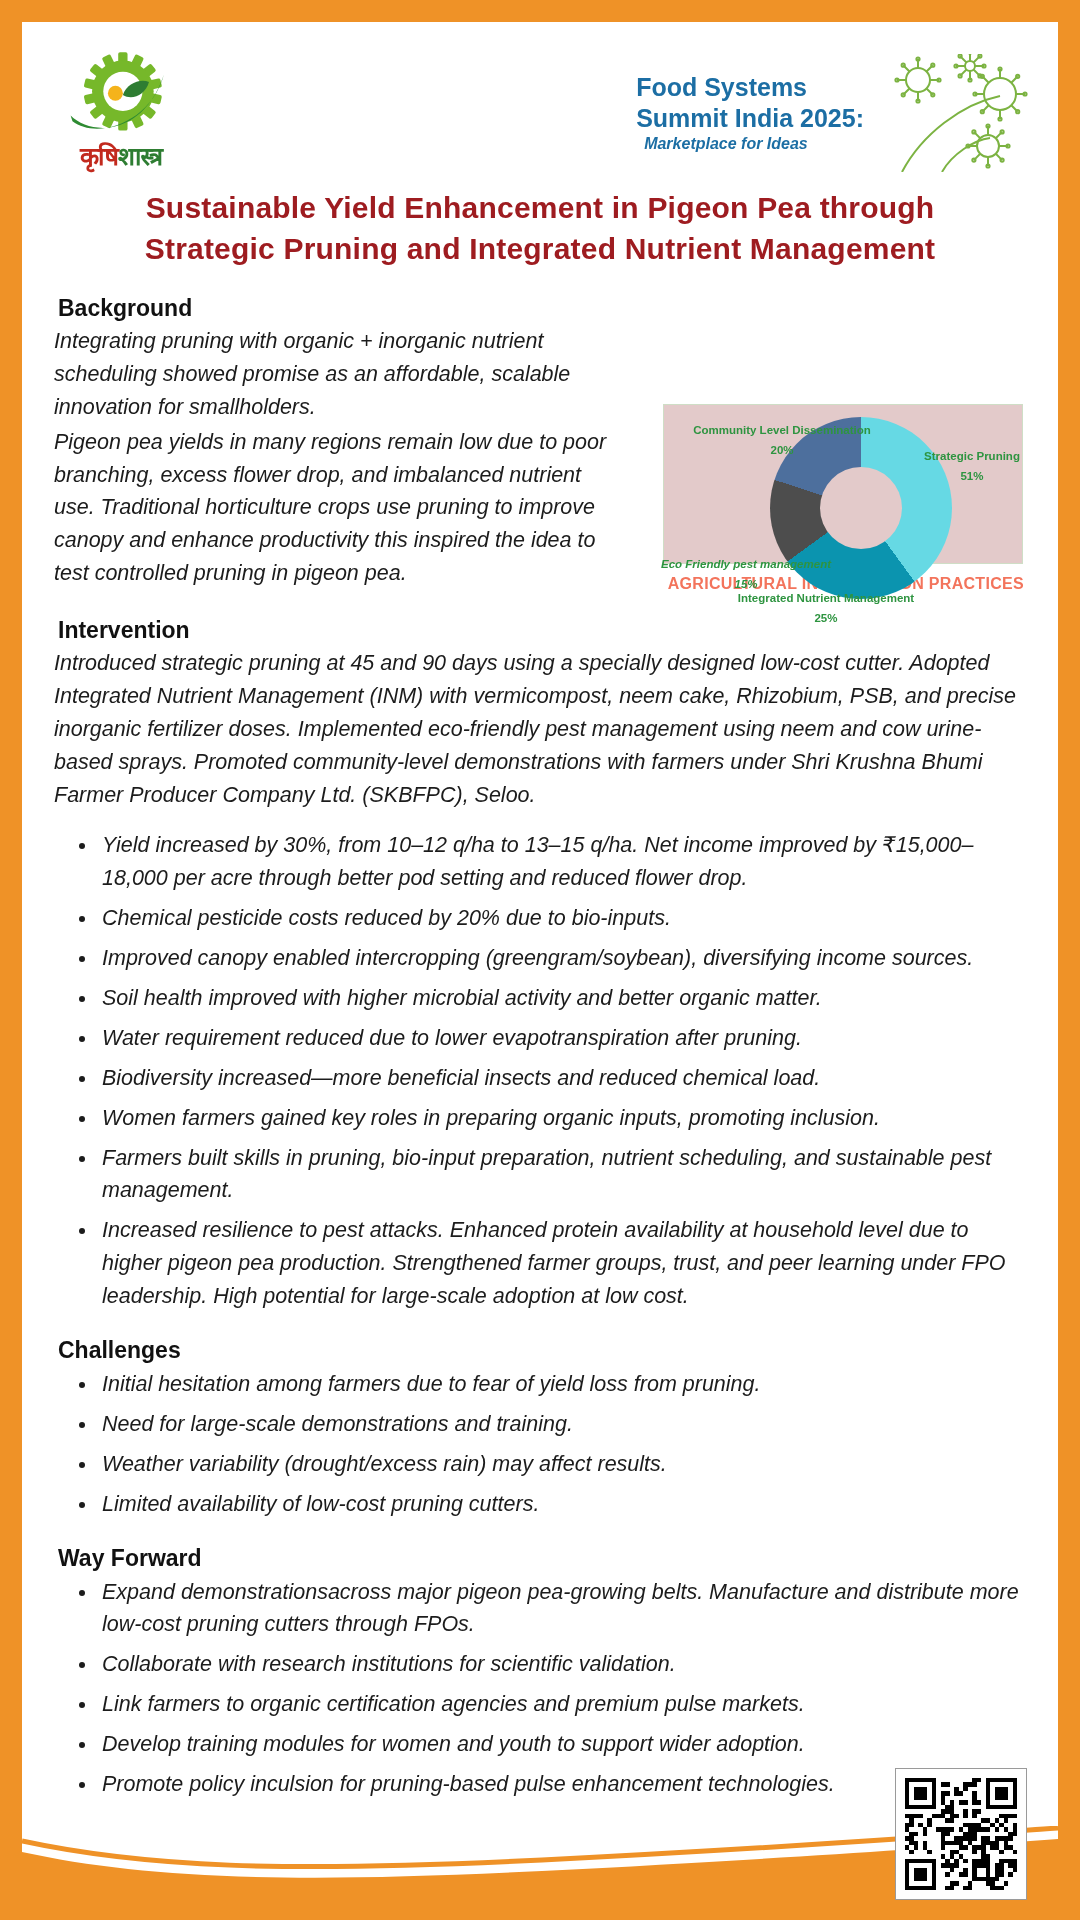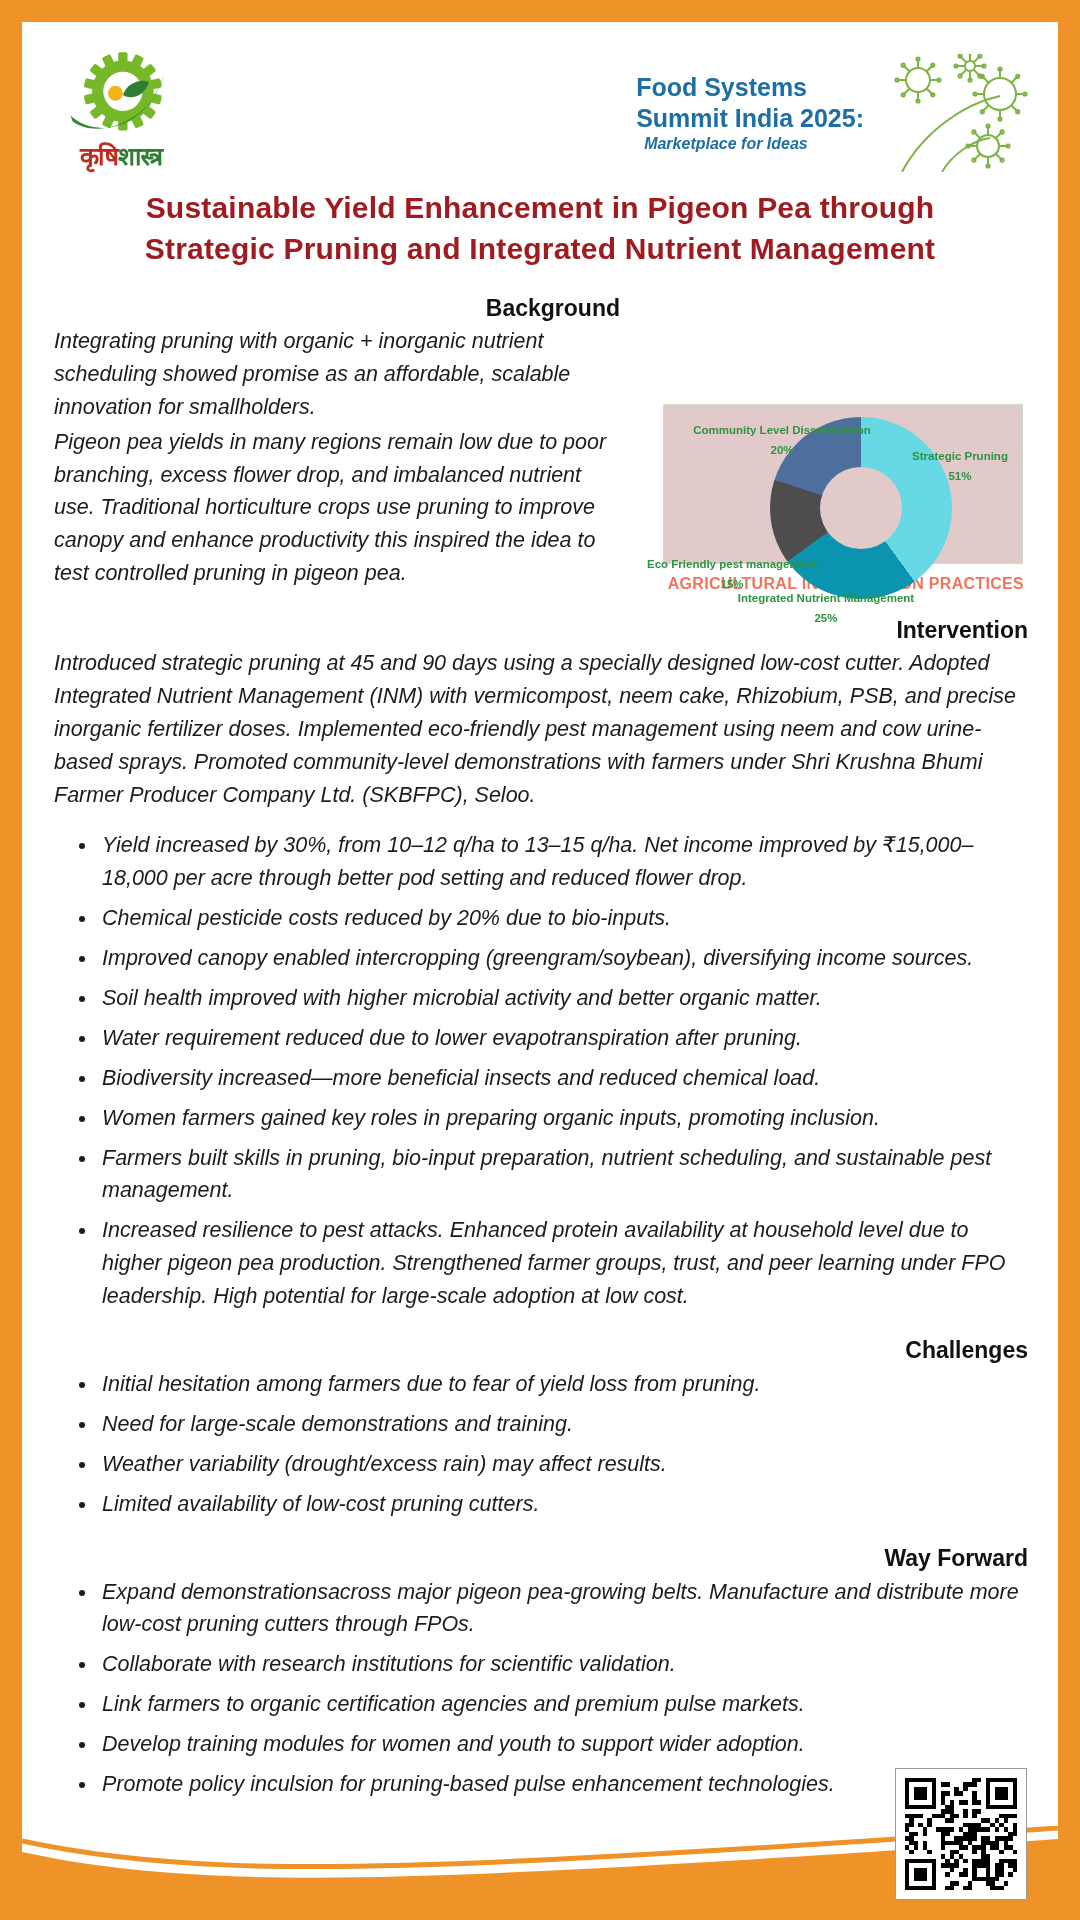--- a/index.html
+++ b/index.html
@@ -22,36 +22,36 @@
   .hspacer{flex:1;}
   .fs-block{padding-top:26px;text-align:left;}
   .fs-line{font-size:25px;font-weight:bold;color:var(--header_blue,#1C6EA4);line-height:1.22;}
   .fs-tag{font-size:16px;font-weight:bold;font-style:italic;color:var(--header_blue,#1C6EA4);margin-top:2px;margin-left:8px;}
   .dandelion{margin-left:18px;margin-top:8px;}
   
   .title{margin-top:14px;text-align:center;color:var(--title_red,#9E1C20);
     font-size:30px;font-weight:bold;line-height:1.35;letter-spacing:.2px;}
   
   .content{padding:0 30px 0 32px;color:var(--body_text,#1c1c1c);}
-  h2.sec{font-size:23px;font-weight:bold;color:var(--heading_text,#111111);margin:0 0 3px 4px;font-style:normal;text-align:right;}
+  h2.sec{font-size:23px;font-weight:bold;color:var(--heading_text,#111111);margin:0 0 3px 4px;font-style:normal;}
   .it{font-style:italic;font-size:21.5px;line-height:1.53;}
   .bg-row{display:flex;margin-top:26px;}
   .bg-text{width:566px;}
   .bg-text p{margin:2px 0 0 0;}
   
   figure.chartfig{margin:110px 4px 0 auto;width:360px;}
   .chart-box{position:relative;width:358px;height:158px;background:var(--chart_bg_pink,#E3CACA);
     outline:1px solid #cfdec6;font-style:normal;}
   .donut{position:absolute;left:106px;top:12px;width:182px;height:182px;border-radius:50%;}
   .donut .hole{position:absolute;inset:50px;border-radius:50%;background:var(--chart_bg_pink,#E3CACA);}
   .clabel{position:absolute;transform:translateX(-50%);text-align:center;font-weight:bold;
     font-size:11.5px;line-height:1.7;color:var(--chart_label_green,#2E9440);white-space:nowrap;}
   .lb-community{left:118px;top:16px;}
-  .lb-strategic{left:296px;top:42px;}
-  .lb-eco{left:68px;top:150px;}
+  .lb-strategic{left:308px;top:42px;}
+  .lb-eco{left:82px;top:150px;font-style:italic;}
   .lb-integrated{left:162px;top:184px;}
   figcaption.chart-cap{margin-top:12px;text-align:right;font-weight:bold;font-size:16px;
     letter-spacing:.3px;color:var(--caption_coral,#F3745C);white-space:nowrap;font-style:normal;}
   
   ul.blt{margin:4px 0 0 0;padding:0 0 0 44px;}
   ul.blt li{margin:0 0 7px 0;padding-left:4px;}
   .mt{margin-top:24px;}
   
   .wave{position:absolute;left:0;bottom:0;width:1036px;height:72px;display:block;}
   .qr{position:absolute;left:895px;top:1768px;width:132px;height:132px;background:#fff;

